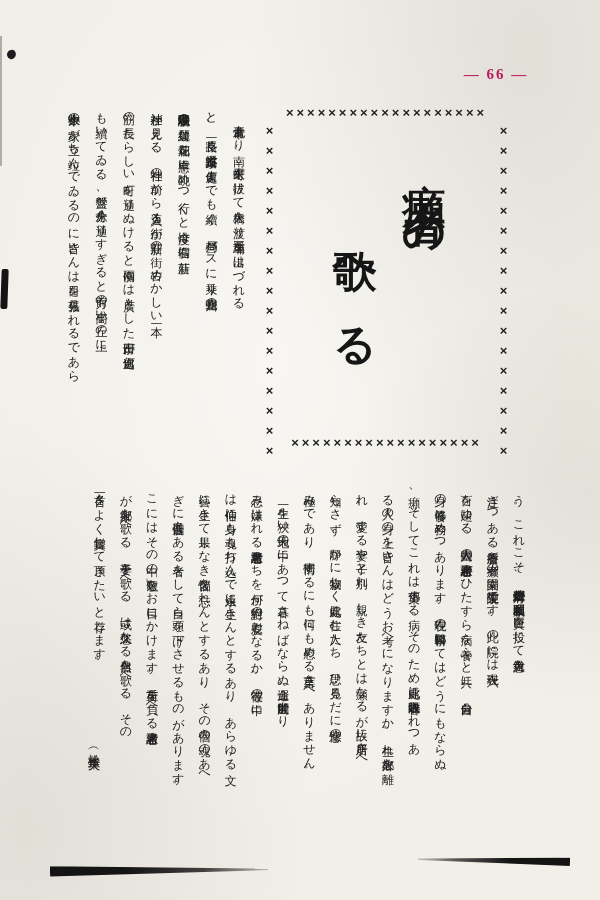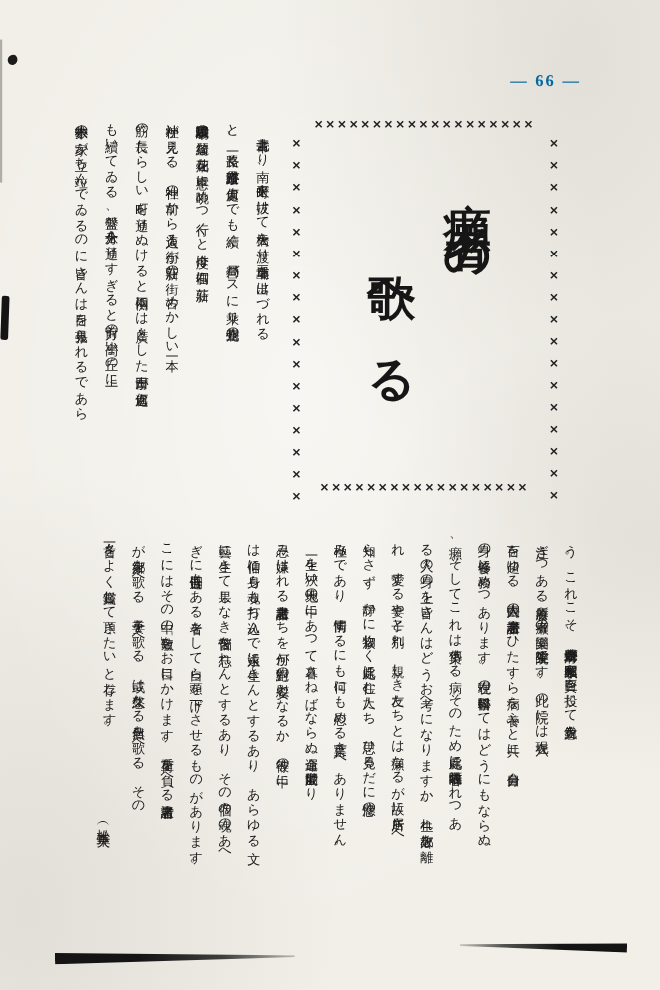--- a/index.html
+++ b/index.html
@@ -9,21 +9,21 @@
     background-image:
       radial-gradient(ellipse at 88% 6%, rgba(90,85,70,0.10), transparent 38%),
       radial-gradient(ellipse at 98% 55%, rgba(85,78,65,0.09), transparent 30%),
       radial-gradient(ellipse at 4% 92%, rgba(85,78,65,0.10), transparent 35%),
       radial-gradient(ellipse at 45% 40%, rgba(255,255,255,0.45), transparent 65%);
     font-family:"Liberation Serif","DejaVu Serif",serif;
     color:#1b1b1b;
   }
   .page-number{
     position:absolute;left:448px;top:66px;width:96px;text-align:center;
-    font-size:15px;font-weight:bold;letter-spacing:2px;color:#0369a1;
+    font-size:15px;font-weight:bold;letter-spacing:2px;color:#be185d;
   }
   .vtext{writing-mode:vertical-rl;}
   .col{white-space:nowrap;}
   .top-block{
     position:absolute;left:58px;top:104px;width:194px;height:364px;
     font-size:12px;letter-spacing:0.4px;
   }
   .top-block .col{line-height:27.5px;}
   .bottom-block{
     position:absolute;left:86px;top:486px;width:446px;height:378px;

